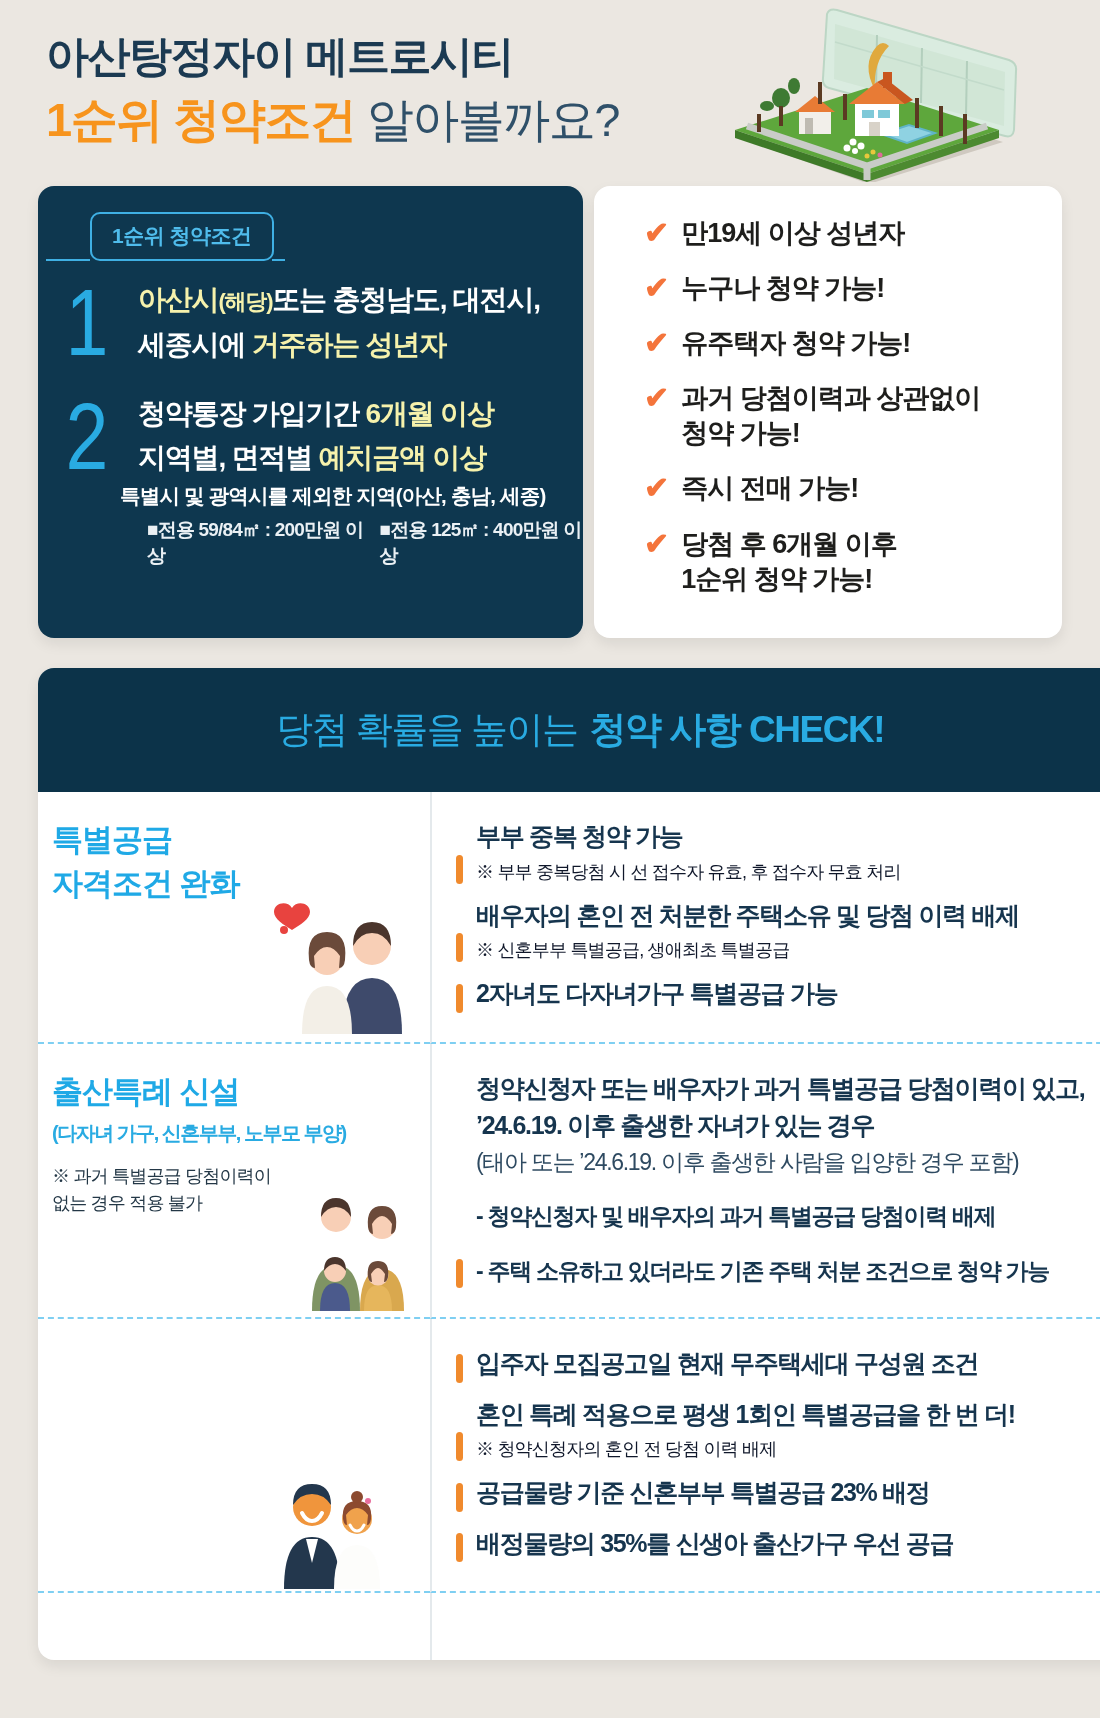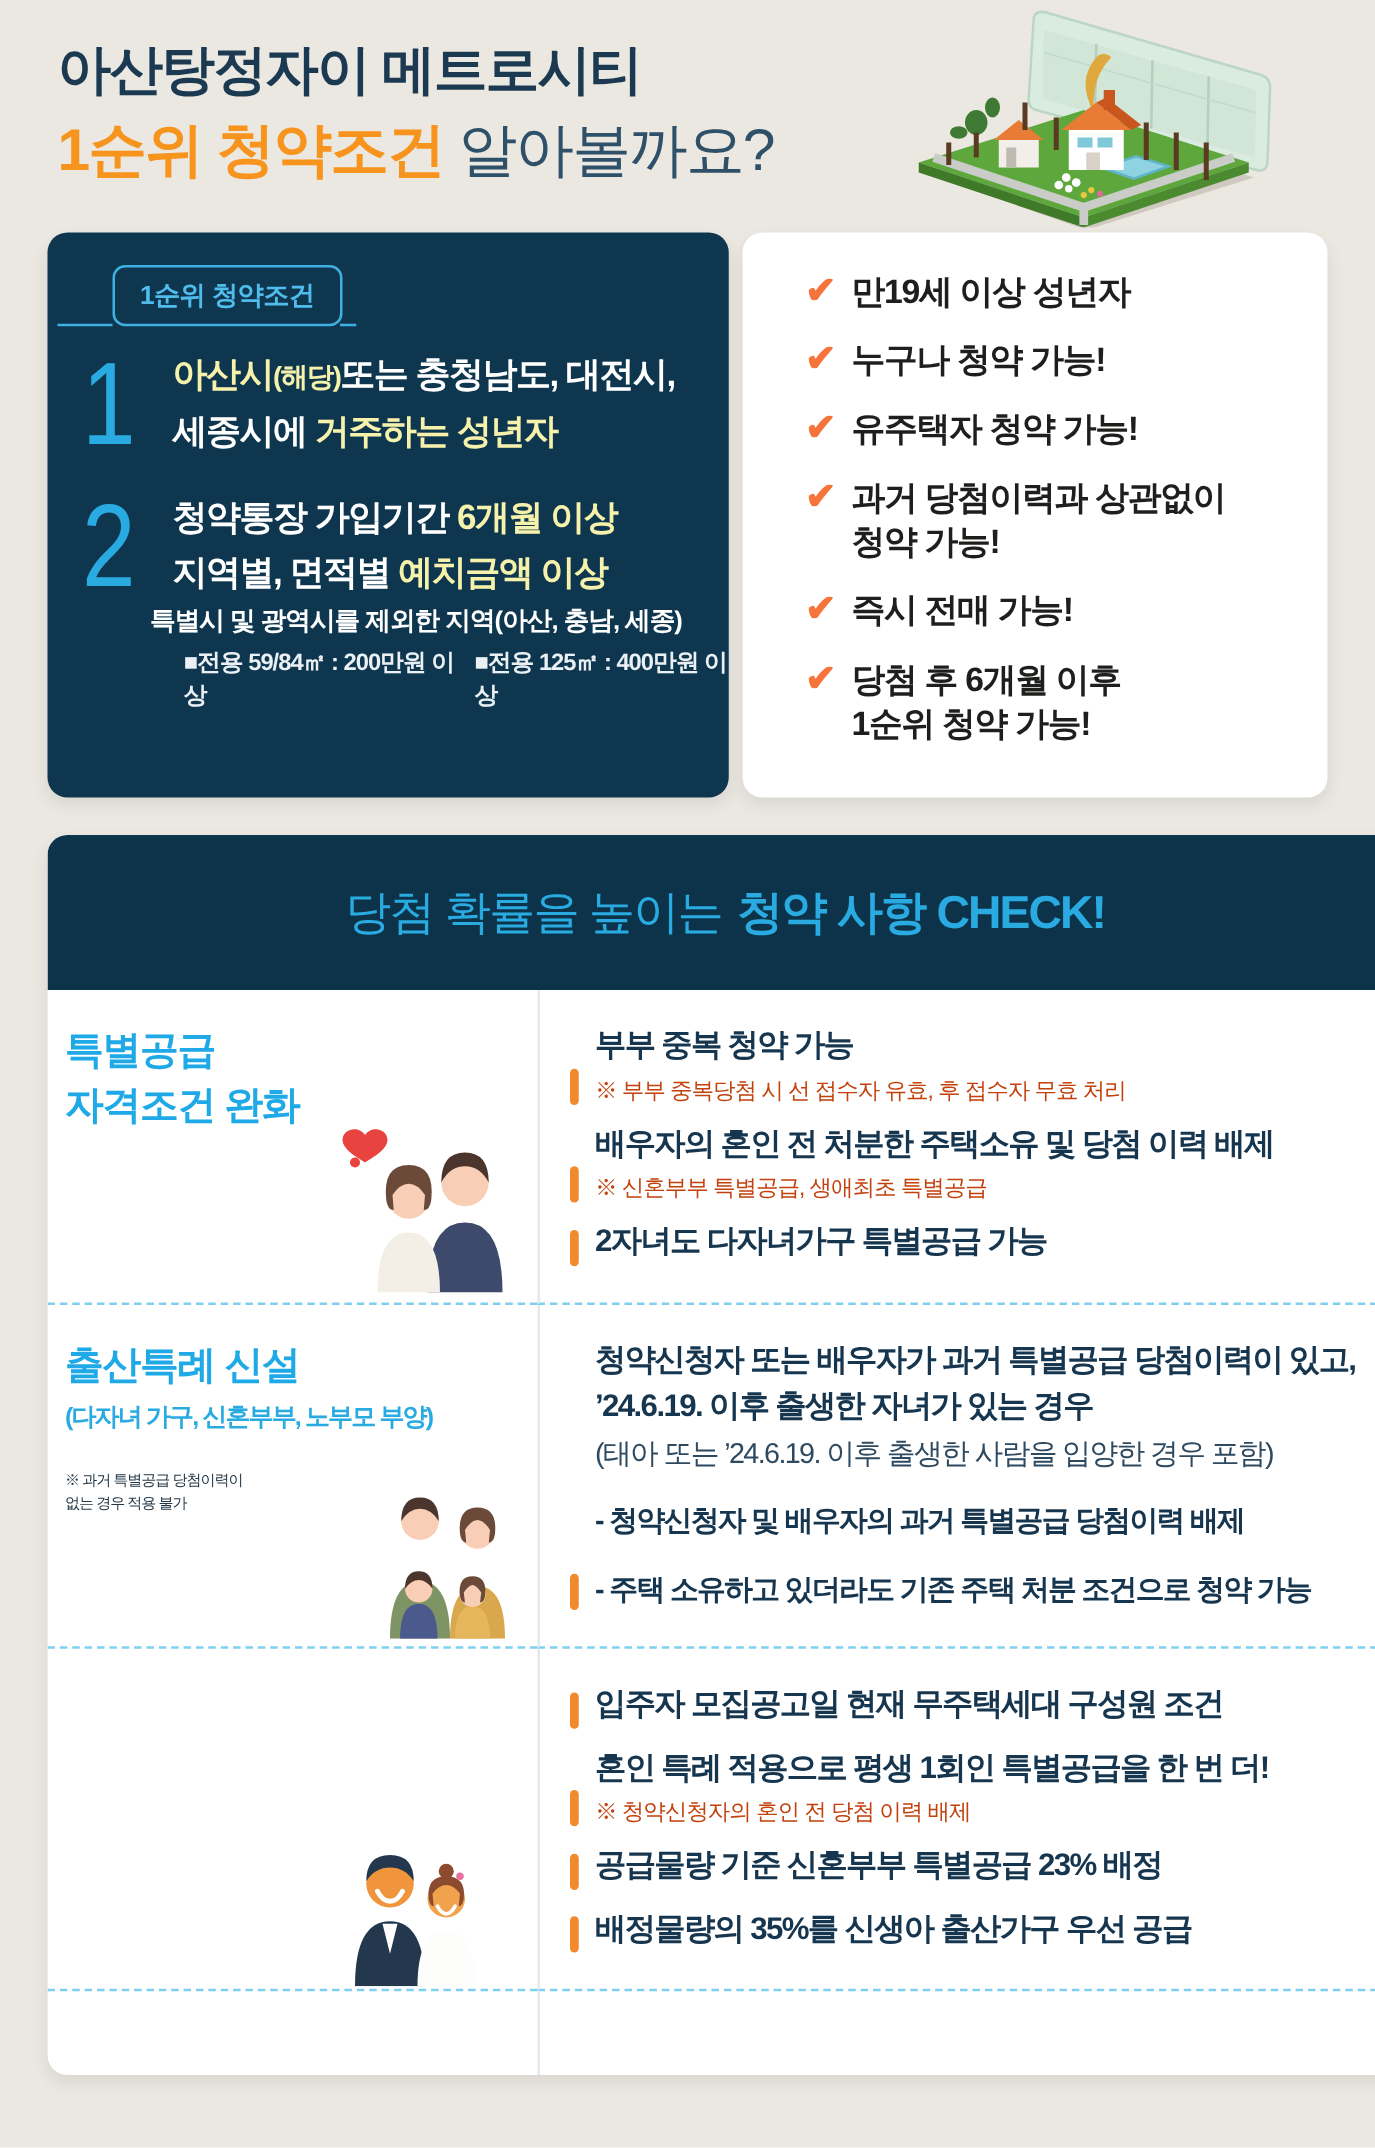--- a/index.html
+++ b/index.html
@@ -50,28 +50,28 @@
   .banner .n{color:#29ABE2;font-weight:400;}
   .banner .b{color:#29ABE2;font-weight:800;margin-left:12px;}
   .row{display:flex;}
   .row-left{width:392px;flex:none;box-sizing:border-box;padding:26px 0 0 14px;position:relative;}
   .row-right{flex:1;box-sizing:border-box;border-left:2px solid #E4E9EC;padding:26px 10px 16px 24px;}
   .row.sep .row-left{border-bottom:2px dashed #7FCFF2;}
   .row.sep .row-right{border-bottom:2px dashed #7FCFF2;}
   .r1{min-height:215px;} .r2{min-height:220px;} .r3{min-height:235px;} .r4{min-height:196px;}
   .ltitle{font-size:31px;font-weight:800;color:#1FA9E6;line-height:1.42;white-space:pre-line;letter-spacing:-1px;}
   .lsub{font-size:20px;color:#29ABE2;font-weight:700;margin-top:6px;letter-spacing:-1.5px;}
-  .lnote{font-size:12px;color:#233746;margin-top:28px;white-space:pre-line;line-height:1.5;letter-spacing:-0.8px;}
+  .lnote{font-size:18px;color:#233746;margin-top:16px;white-space:pre-line;line-height:1.5;letter-spacing:-0.8px;}
   .bullet{display:flex;gap:13px;margin-bottom:13px;align-items:flex-end;}
   .bar{width:7px;height:29px;border-radius:4px;background:#F08A2D;flex:none;margin-top:3px;}
   .btext{min-width:0;}
   .bmain{font-size:25px;font-weight:700;color:#16354E;line-height:1.5;letter-spacing:-1.3px;white-space:pre-line;}
   .bparen{font-size:23px;font-weight:400;color:#2E4A61;line-height:1.5;letter-spacing:-1.3px;}
   .bdash{font-size:23px;font-weight:700;color:#16354E;line-height:1.5;letter-spacing:-1.3px;margin-top:20px;}
-  .bsub{font-size:18px;color:#c2410c;margin-top:4px;letter-spacing:-0.8px;}
+  .bsub{font-size:18px;color:#0f172a;margin-top:4px;letter-spacing:-0.8px;}
   .illu{position:absolute;}
   .illu svg{display:block;}
   .illu-couple{right:14px;bottom:8px;}
   .illu-family{right:12px;bottom:6px;}
   .illu-wedding{right:42px;bottom:2px;}
 </style>
 </head>
 <body>
 
 <div class="header">

